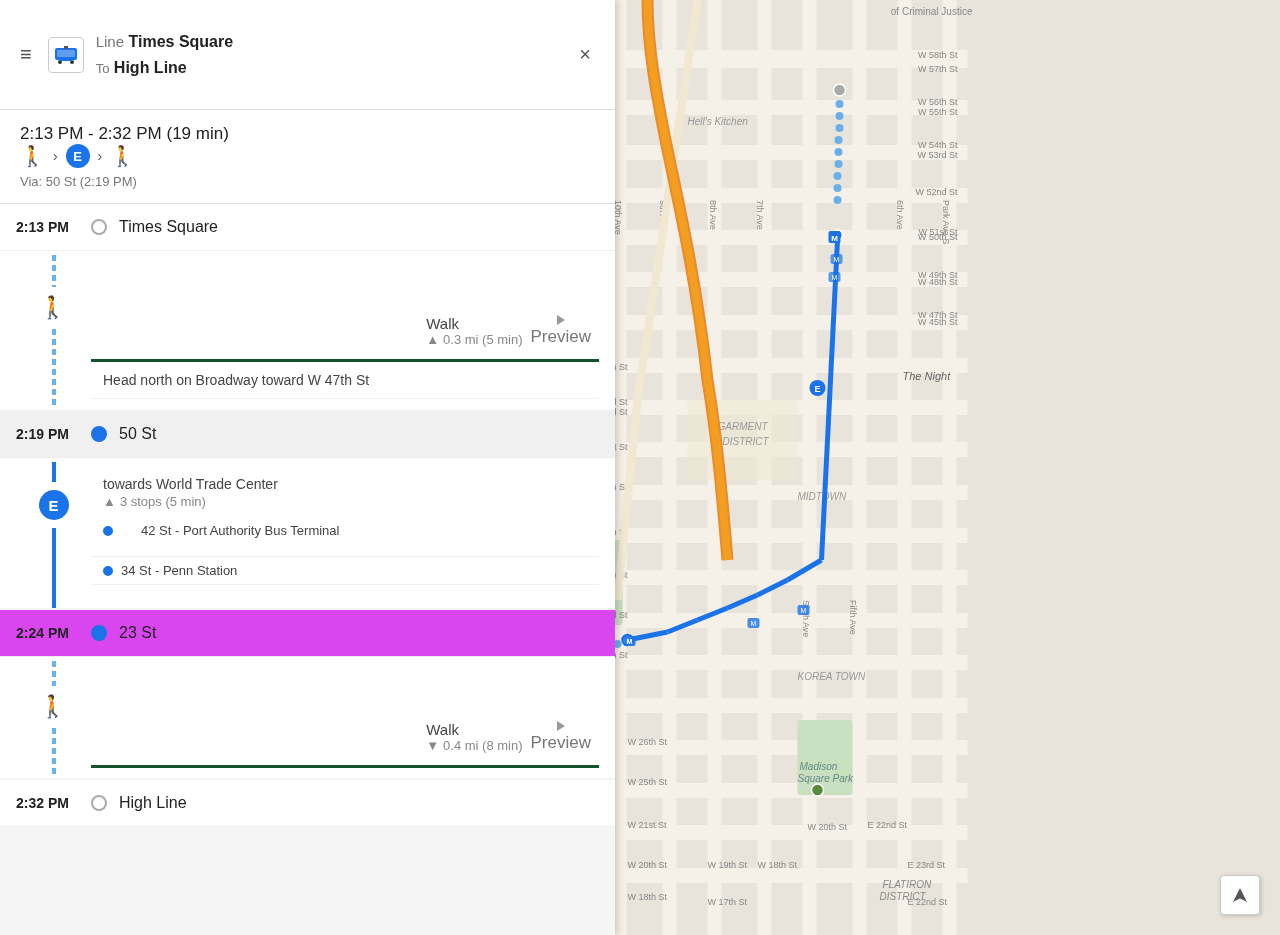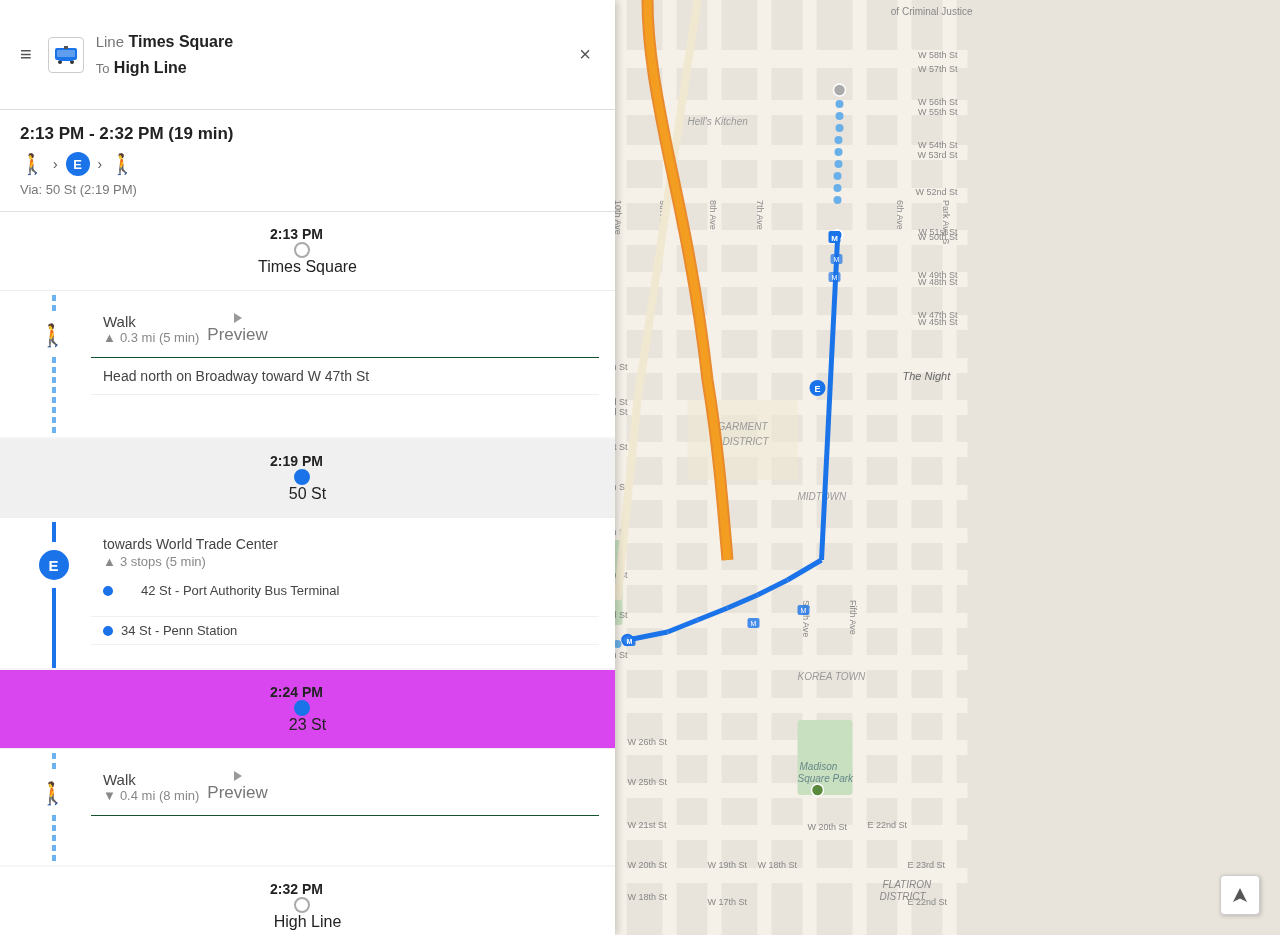--- a/index.html
+++ b/index.html
@@ -72,23 +72,22 @@
     }
 
     
     #route-summary {
       background: white;
       padding: 14px 20px;
       border-bottom: 1px solid #e0e0e0;
     }
     #route-time {
       font-size: 17px;
-      font-weight: 700;
+      font-weight: 400;
       color: #222;
-      margin-bottom: 8px;
     }
     #route-icons-row {
       display: flex;
       align-items: center;
       gap: 8px;
       margin-bottom: 6px;
     }
     .walk-icon { font-size: 20px; color: #555; }
     .arrow-right { color: #555; font-size: 14px; }
     .e-badge {
@@ -116,21 +115,20 @@
       background: white;
       margin-bottom: 2px;
     }
 
     .step-header {
       display: flex;
       align-items: center;
       padding: 14px 16px;
       background: white;
       border-bottom: 1px solid #eee;
-      flex-direction: column;
     }
 
     .step-time {
       font-weight: bold;
       font-size: 14px;
       color: #222;
       width: 75px;
       flex-shrink: 0;
     }
 
@@ -202,24 +200,25 @@
       min-height: 20px;
     }
 
     .timeline-content {
       flex: 1;
       padding: 10px 0;
     }
 
     .walk-detail {
       display: flex;
-      justify-content: flex-start;
+      justify-content: flex-end;
       align-items: center;
       padding: 8px 0 8px 12px;
-      border-bottom: 1px solid #14532d;
+      border-bottom: 3px solid #14532d;
+      margin-top: 42px;
     }
     .walk-detail-text {
       font-size: 15px;
       color: #444;
       font-weight: 500;
     }
     .walk-sub {
       display: flex;
       align-items: center;
       gap: 4px;

